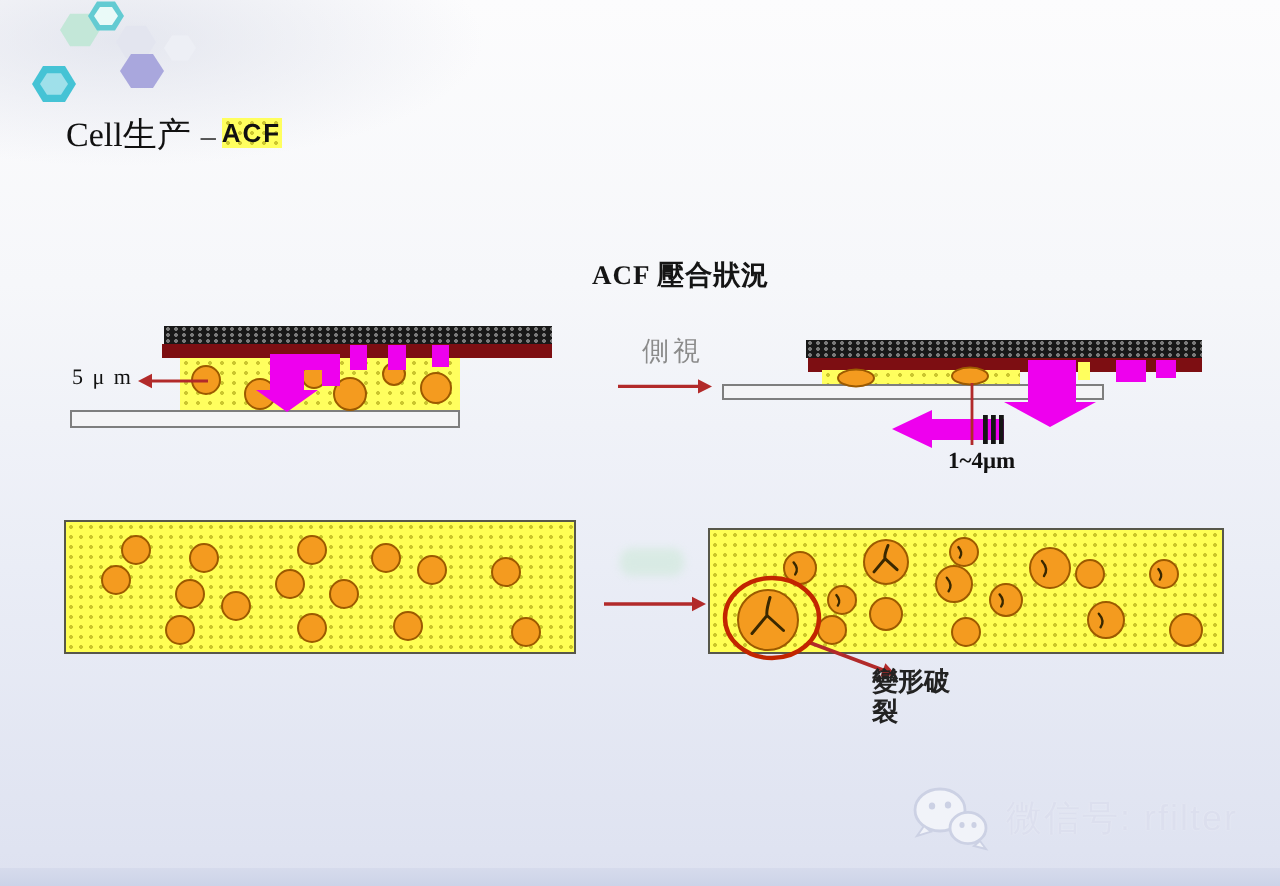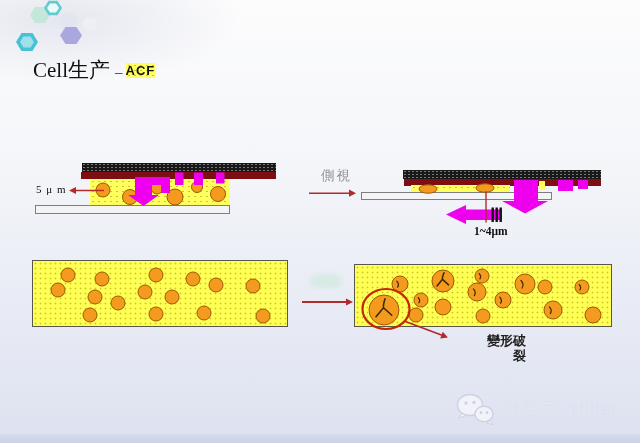--- a/index.html
+++ b/index.html
@@ -8,31 +8,31 @@
     font-family:"Liberation Sans","DejaVu Sans",sans-serif;
     background:
       radial-gradient(ellipse 260px 90px at 60px 20px, rgba(210,214,228,.55), rgba(210,214,228,0) 70%),
       linear-gradient(180deg,#fcfcfd 0%,#f6f7fa 32%,#eaedf6 64%,#dfe3f1 96%,#dde1f0 100%);
   }
   .abs{position:absolute;}
   
   .hex{position:absolute;clip-path:polygon(25% 5%,75% 5%,100% 50%,75% 95%,25% 95%,0% 50%);}
   
   .title{position:absolute;left:33px;top:56px;white-space:nowrap;color:#111;}
-  .title .serif{font-family:"Liberation Serif","DejaVu Serif",serif;font-size:21px;}
+  .title .serif{font-family:"Liberation Serif","DejaVu Serif",serif;font-size:17px;}
   .title .dash{font-family:"Liberation Serif","DejaVu Serif",serif;font-size:15px;padding:0 3px 0 5px;color:#222;}
   .title .acf{font-size:13px;font-weight:bold;letter-spacing:1px;vertical-align:2px;}
   .heading{position:absolute;left:296px;top:129px;font-size:13.5px;font-weight:bold;color:#151515;
     font-family:"Liberation Serif","DejaVu Serif",serif;letter-spacing:.5px;}
   .sideview{position:absolute;left:321px;top:167px;font-size:13.5px;color:#8b8b8b;letter-spacing:2px;}
   .lbl5um{position:absolute;left:36px;top:183px;font-size:11px;color:#111;letter-spacing:1px;
     font-family:"Liberation Serif","DejaVu Serif",serif;}
   .lbl24um{position:absolute;left:474px;top:225px;font-size:11.5px;font-weight:bold;color:#111;
     font-family:"Liberation Serif","DejaVu Serif",serif;}
-  .cracklbl{position:absolute;left:458px;top:333px;width:68px;text-align:right;font-size:13px;
+  .cracklbl{position:absolute;left:436px;top:333px;width:68px;text-align:left;font-size:13px;
     font-weight:600;color:#222;line-height:15px;}
   
   .speckle{background-color:#181818;background-image:radial-gradient(circle,#7a7a7a .8px,transparent 1.1px);background-size:4px 3px;}
   .maroon{background:#7d0e12;}
   .acf{background-color:#ffff5e;background-image:radial-gradient(circle,rgba(150,140,0,.5) .8px,transparent 1.1px);background-size:6px 5px;}
   .glass{background:#f4f4f6;border:1px solid #7e7e7e;box-sizing:border-box;}
   .bondrect{background-color:#ffff54;background-image:radial-gradient(circle,rgba(150,140,0,.5) .8px,transparent 1.1px);background-size:5px 5px;border:1px solid #57574a;box-sizing:border-box;}
   .smudge{position:absolute;left:310px;top:274px;width:32px;height:14px;background:#b9e6c3;opacity:.35;filter:blur(2px);border-radius:6px;}
   #overlay{position:absolute;left:0;top:0;width:640px;height:443px;}
   .watermark{position:absolute;left:456px;top:392px;display:flex;align-items:center;gap:7px;}
@@ -52,20 +52,21 @@
     <div class="hex" style="left:82px;top:17px;width:16px;height:14px;background:#edeff5;"></div>
     <div class="hex" style="left:60px;top:26px;width:22px;height:19px;background:#a9a7dd;"></div>
     <div class="hex" style="left:16px;top:32px;width:22px;height:20px;background:#45c3d5;"></div>
     <div class="hex" style="left:20px;top:36px;width:14px;height:12px;background:#9fe0ea;"></div>
   </div>
 
   <div class="title">
     <span class="serif">Cell生产</span><span class="dash">–</span><span class="acf">ACF</span>
   </div>
 
+  <div class="heading">ACF 壓合狀況</div>
   <div class="sideview">側視</div>
 
   <div class="abs speckle" style="left:82px;top:163px;width:194px;height:9px;"></div>
   <div class="abs maroon" style="left:81px;top:172px;width:195px;height:7px;"></div>
   <div class="abs acf" style="left:90px;top:179px;width:140px;height:27px;"></div>
   <div class="abs glass" style="left:35px;top:205px;width:195px;height:9px;"></div>
   <div class="lbl5um">5 μ m</div>
 
   <div class="abs speckle" style="left:403px;top:170px;width:198px;height:9px;"></div>
   <div class="abs maroon" style="left:404px;top:179px;width:197px;height:6.5px;"></div>

